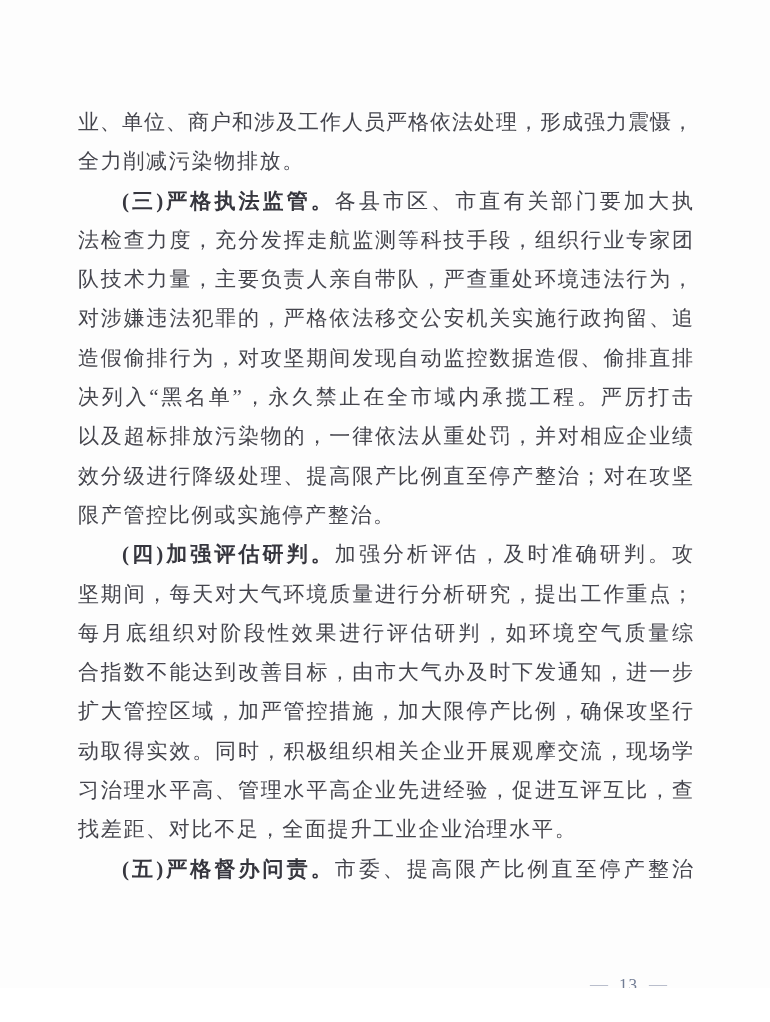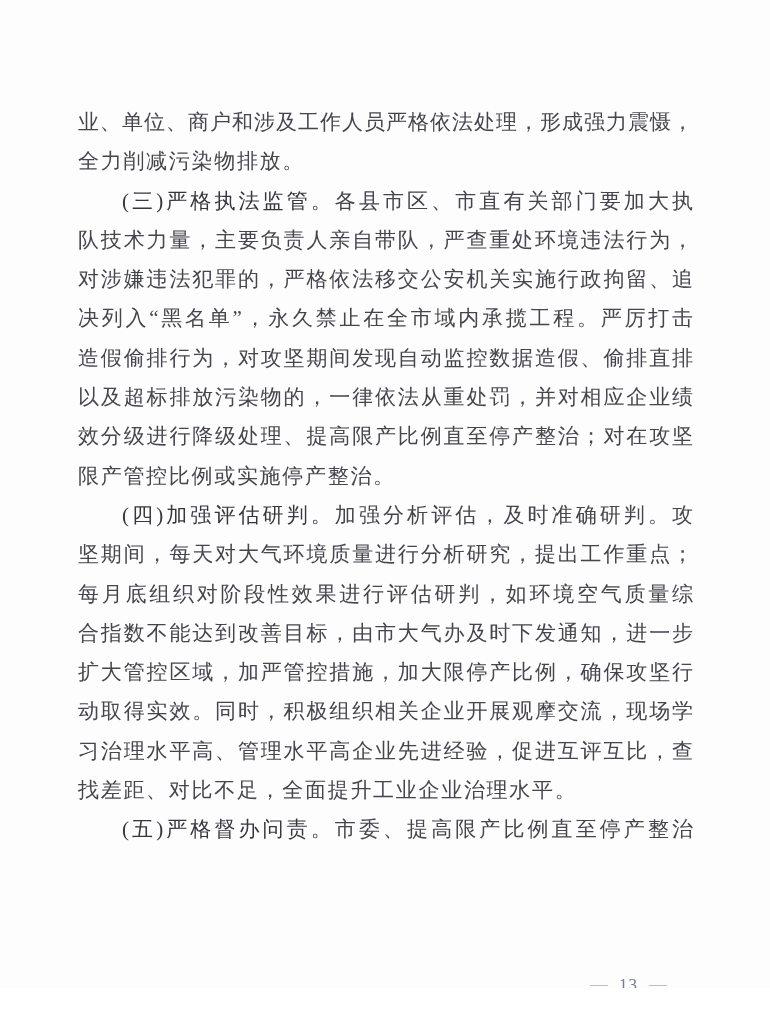--- a/index.html
+++ b/index.html
@@ -29,21 +29,21 @@
     text-justify: inter-character;
     white-space: nowrap;
   }
   .line.para-end {
     text-align: center;
     text-align-last: left;
     letter-spacing: 1.7px;
   }
   .line.indent { text-indent: 44px; }
   .heading {
-    font-weight: normal;
+    font-weight: bold;
     color: #36363e;
     margin-top: 36px;
   }
   .footer {
     position: absolute;
     left: 590px; top: 974px;
     display: flex;
     align-items: center;
     gap: 11px;
     font-size: 18px;
@@ -56,24 +56,25 @@
   }
 </style>
 </head>
 <body>
 
 <div class="page">
   <div class="text-block">
     <div class="line">业、单位、商户和涉及工作人员严格依法处理，形成强力震慑，</div>
     <div class="line para-end">全力削减污染物排放。</div>
     <div class="line indent"><span class="heading">(三)严格执法监管。</span><span>各县市区、市直有关部门要加大执</span></div>
+    <div class="line">法检查力度，充分发挥走航监测等科技手段，组织行业专家团</div>
     <div class="line">队技术力量，主要负责人亲自带队，严查重处环境违法行为，</div>
     <div class="line">对涉嫌违法犯罪的，严格依法移交公安机关实施行政拘留、追</div>
+    <div class="line">造假偷排行为，对攻坚期间发现自动监控数据造假、偷排直排</div>
     <div class="line">决列入“黑名单”，永久禁止在全市域内承揽工程。严厉打击</div>
-    <div class="line">造假偷排行为，对攻坚期间发现自动监控数据造假、偷排直排</div>
     <div class="line">以及超标排放污染物的，一律依法从重处罚，并对相应企业绩</div>
     <div class="line">效分级进行降级处理、提高限产比例直至停产整治；对在攻坚</div>
     <div class="line para-end">限产管控比例或实施停产整治。</div>
     <div class="line indent"><span class="heading">(四)加强评估研判。</span><span>加强分析评估，及时准确研判。攻</span></div>
     <div class="line">坚期间，每天对大气环境质量进行分析研究，提出工作重点；</div>
     <div class="line">每月底组织对阶段性效果进行评估研判，如环境空气质量综</div>
     <div class="line">合指数不能达到改善目标，由市大气办及时下发通知，进一步</div>
     <div class="line">扩大管控区域，加严管控措施，加大限停产比例，确保攻坚行</div>
     <div class="line">动取得实效。同时，积极组织相关企业开展观摩交流，现场学</div>
     <div class="line">习治理水平高、管理水平高企业先进经验，促进互评互比，查</div>

